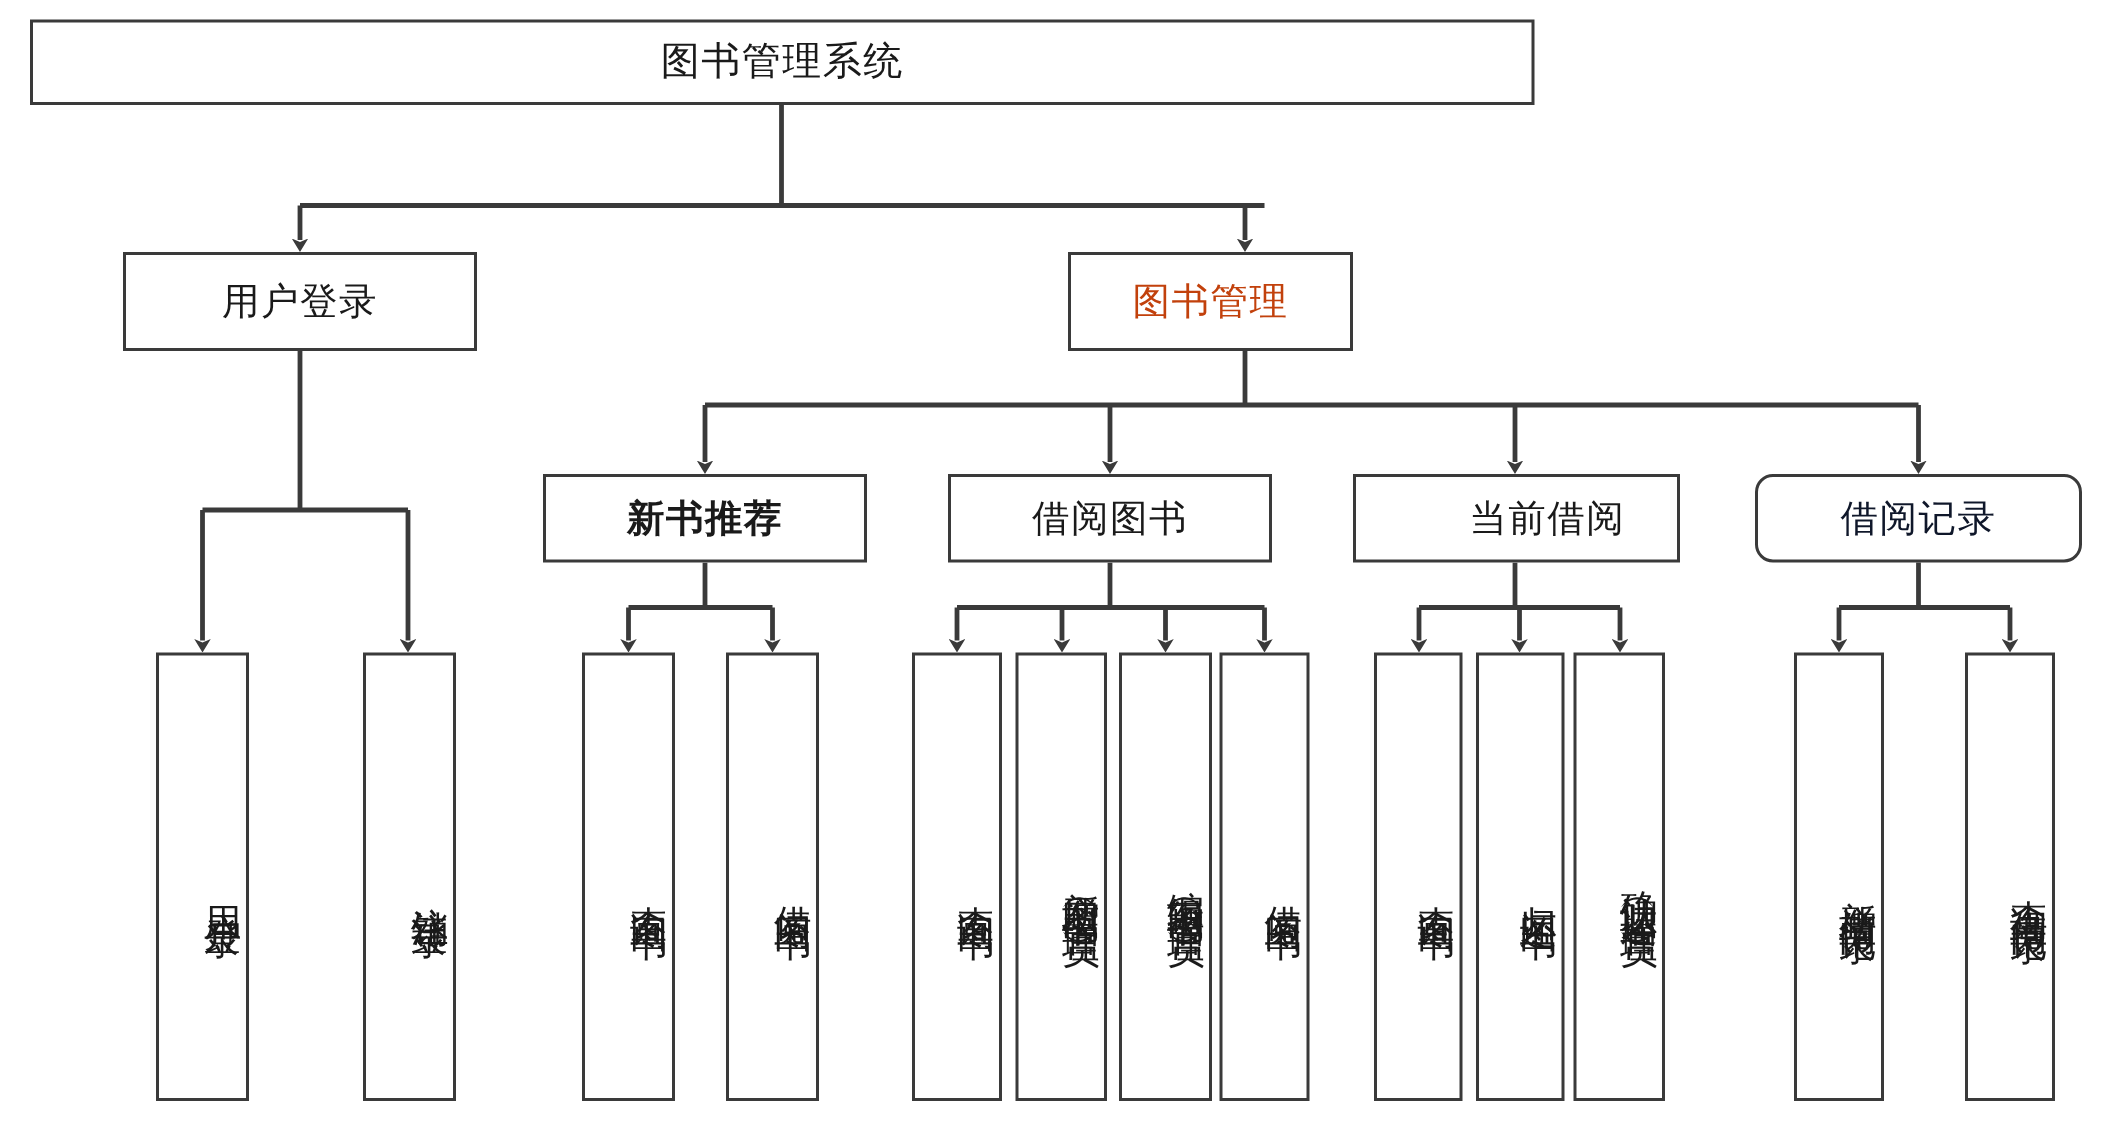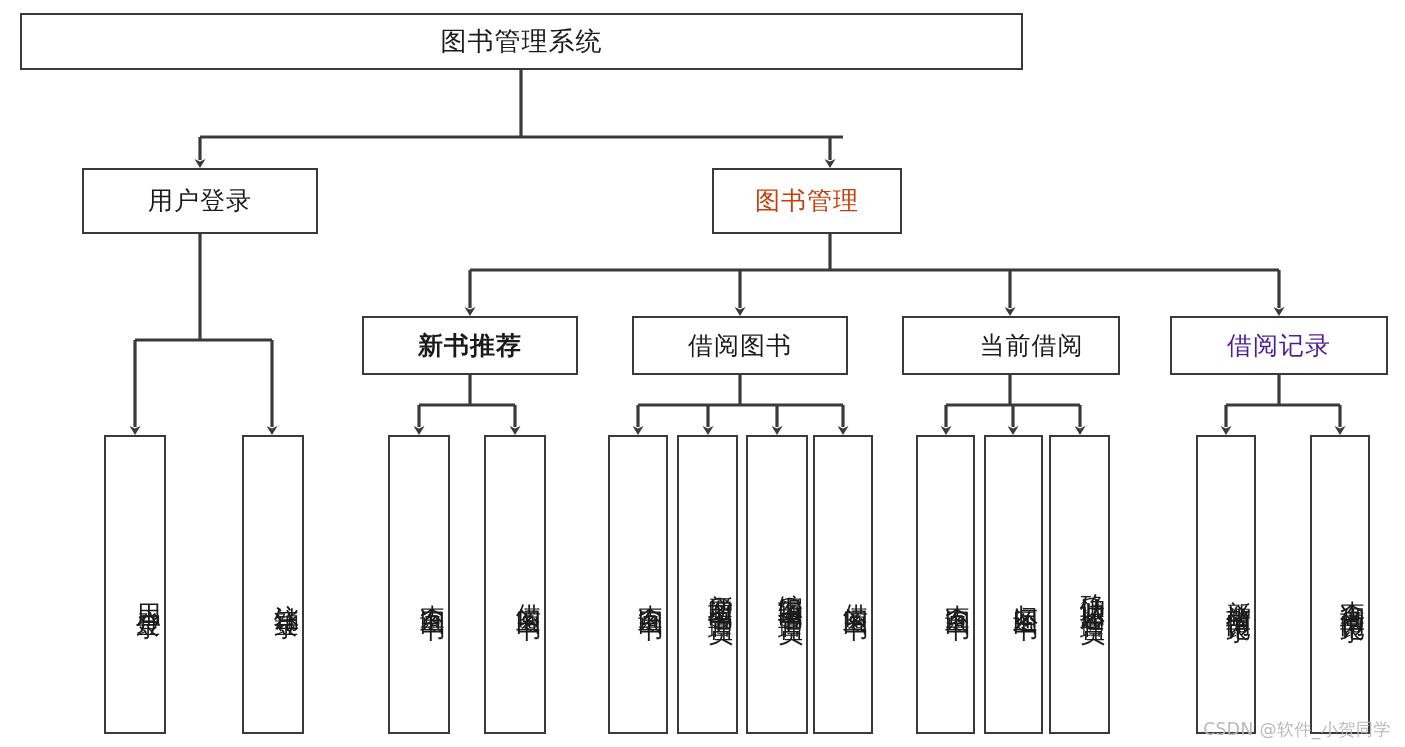--- a/index.html
+++ b/index.html
@@ -138,21 +138,21 @@
 
   <div class="node horiz" style="left: 362px; top: 316px; width: 216px; height: 59px; border-color: rgb(58, 58, 58); background: rgb(255, 255, 255); color: rgb(26, 26, 26); font-weight: bold;">
     <span class="label">新书推荐</span>
   </div>
   <div class="node horiz" style="left: 632px; top: 316px; width: 216px; height: 59px; border-color: rgb(58, 58, 58); background: rgb(255, 255, 255); color: rgb(26, 26, 26);">
     <span class="label">借阅图书</span>
   </div>
   <div class="node horiz" style="left: 902px; top: 316px; width: 218px; height: 59px; border-color: rgb(58, 58, 58); background: rgb(255, 255, 255); color: rgb(26, 26, 26); padding-left: 41px;">
     <span class="label">当前借阅</span>
   </div>
-  <div class="node horiz" style="left: 1170px; top: 316px; width: 218px; height: 59px; border-color: rgb(58, 58, 58); background: rgb(255, 255, 255); color: #4c1d95;">
+  <div class="node horiz" style="left: 1170px; top: 316px; width: 218px; height: 59px; border-color: rgb(58, 58, 58); background: rgb(255, 255, 255); color: #0f172a; border-radius: 12px;">
     <span class="label">借阅记录</span>
   </div>
 
   <div class="node vert" style="left: 104px; top: 435px; width: 62px; height: 299px; border-color: rgb(58, 58, 58); background: rgb(255, 255, 255); color: rgb(26, 26, 26);">
     <span class="label">用户登录</span>
   </div>
   <div class="node vert" style="left: 242px; top: 435px; width: 62px; height: 299px; border-color: rgb(58, 58, 58); background: rgb(255, 255, 255); color: rgb(26, 26, 26);">
     <span class="label">注销登录</span>
   </div>
   <div class="node vert" style="left: 388px; top: 435px; width: 62px; height: 299px; border-color: rgb(58, 58, 58); background: rgb(255, 255, 255); color: rgb(26, 26, 26);">
@@ -182,14 +182,13 @@
   <div class="node vert" style="left: 1049px; top: 435px; width: 61px; height: 299px; border-color: rgb(58, 58, 58); background: rgb(255, 255, 255); color: rgb(26, 26, 26);">
     <span class="label">确认归还（管理员）</span>
   </div>
   <div class="node vert" style="left: 1196px; top: 435px; width: 60px; height: 299px; border-color: rgb(58, 58, 58); background: rgb(255, 255, 255); color: rgb(26, 26, 26);">
     <span class="label">新增借阅记录</span>
   </div>
   <div class="node vert" style="left: 1310px; top: 435px; width: 60px; height: 299px; border-color: rgb(58, 58, 58); background: rgb(255, 255, 255); color: rgb(26, 26, 26);">
     <span class="label">查询借阅记录</span>
   </div>
 
-  <div class="watermark" style="color: rgb(185, 185, 185);">CSDN @软件_小贺同学</div>
 </div>
 
 </body></html>

